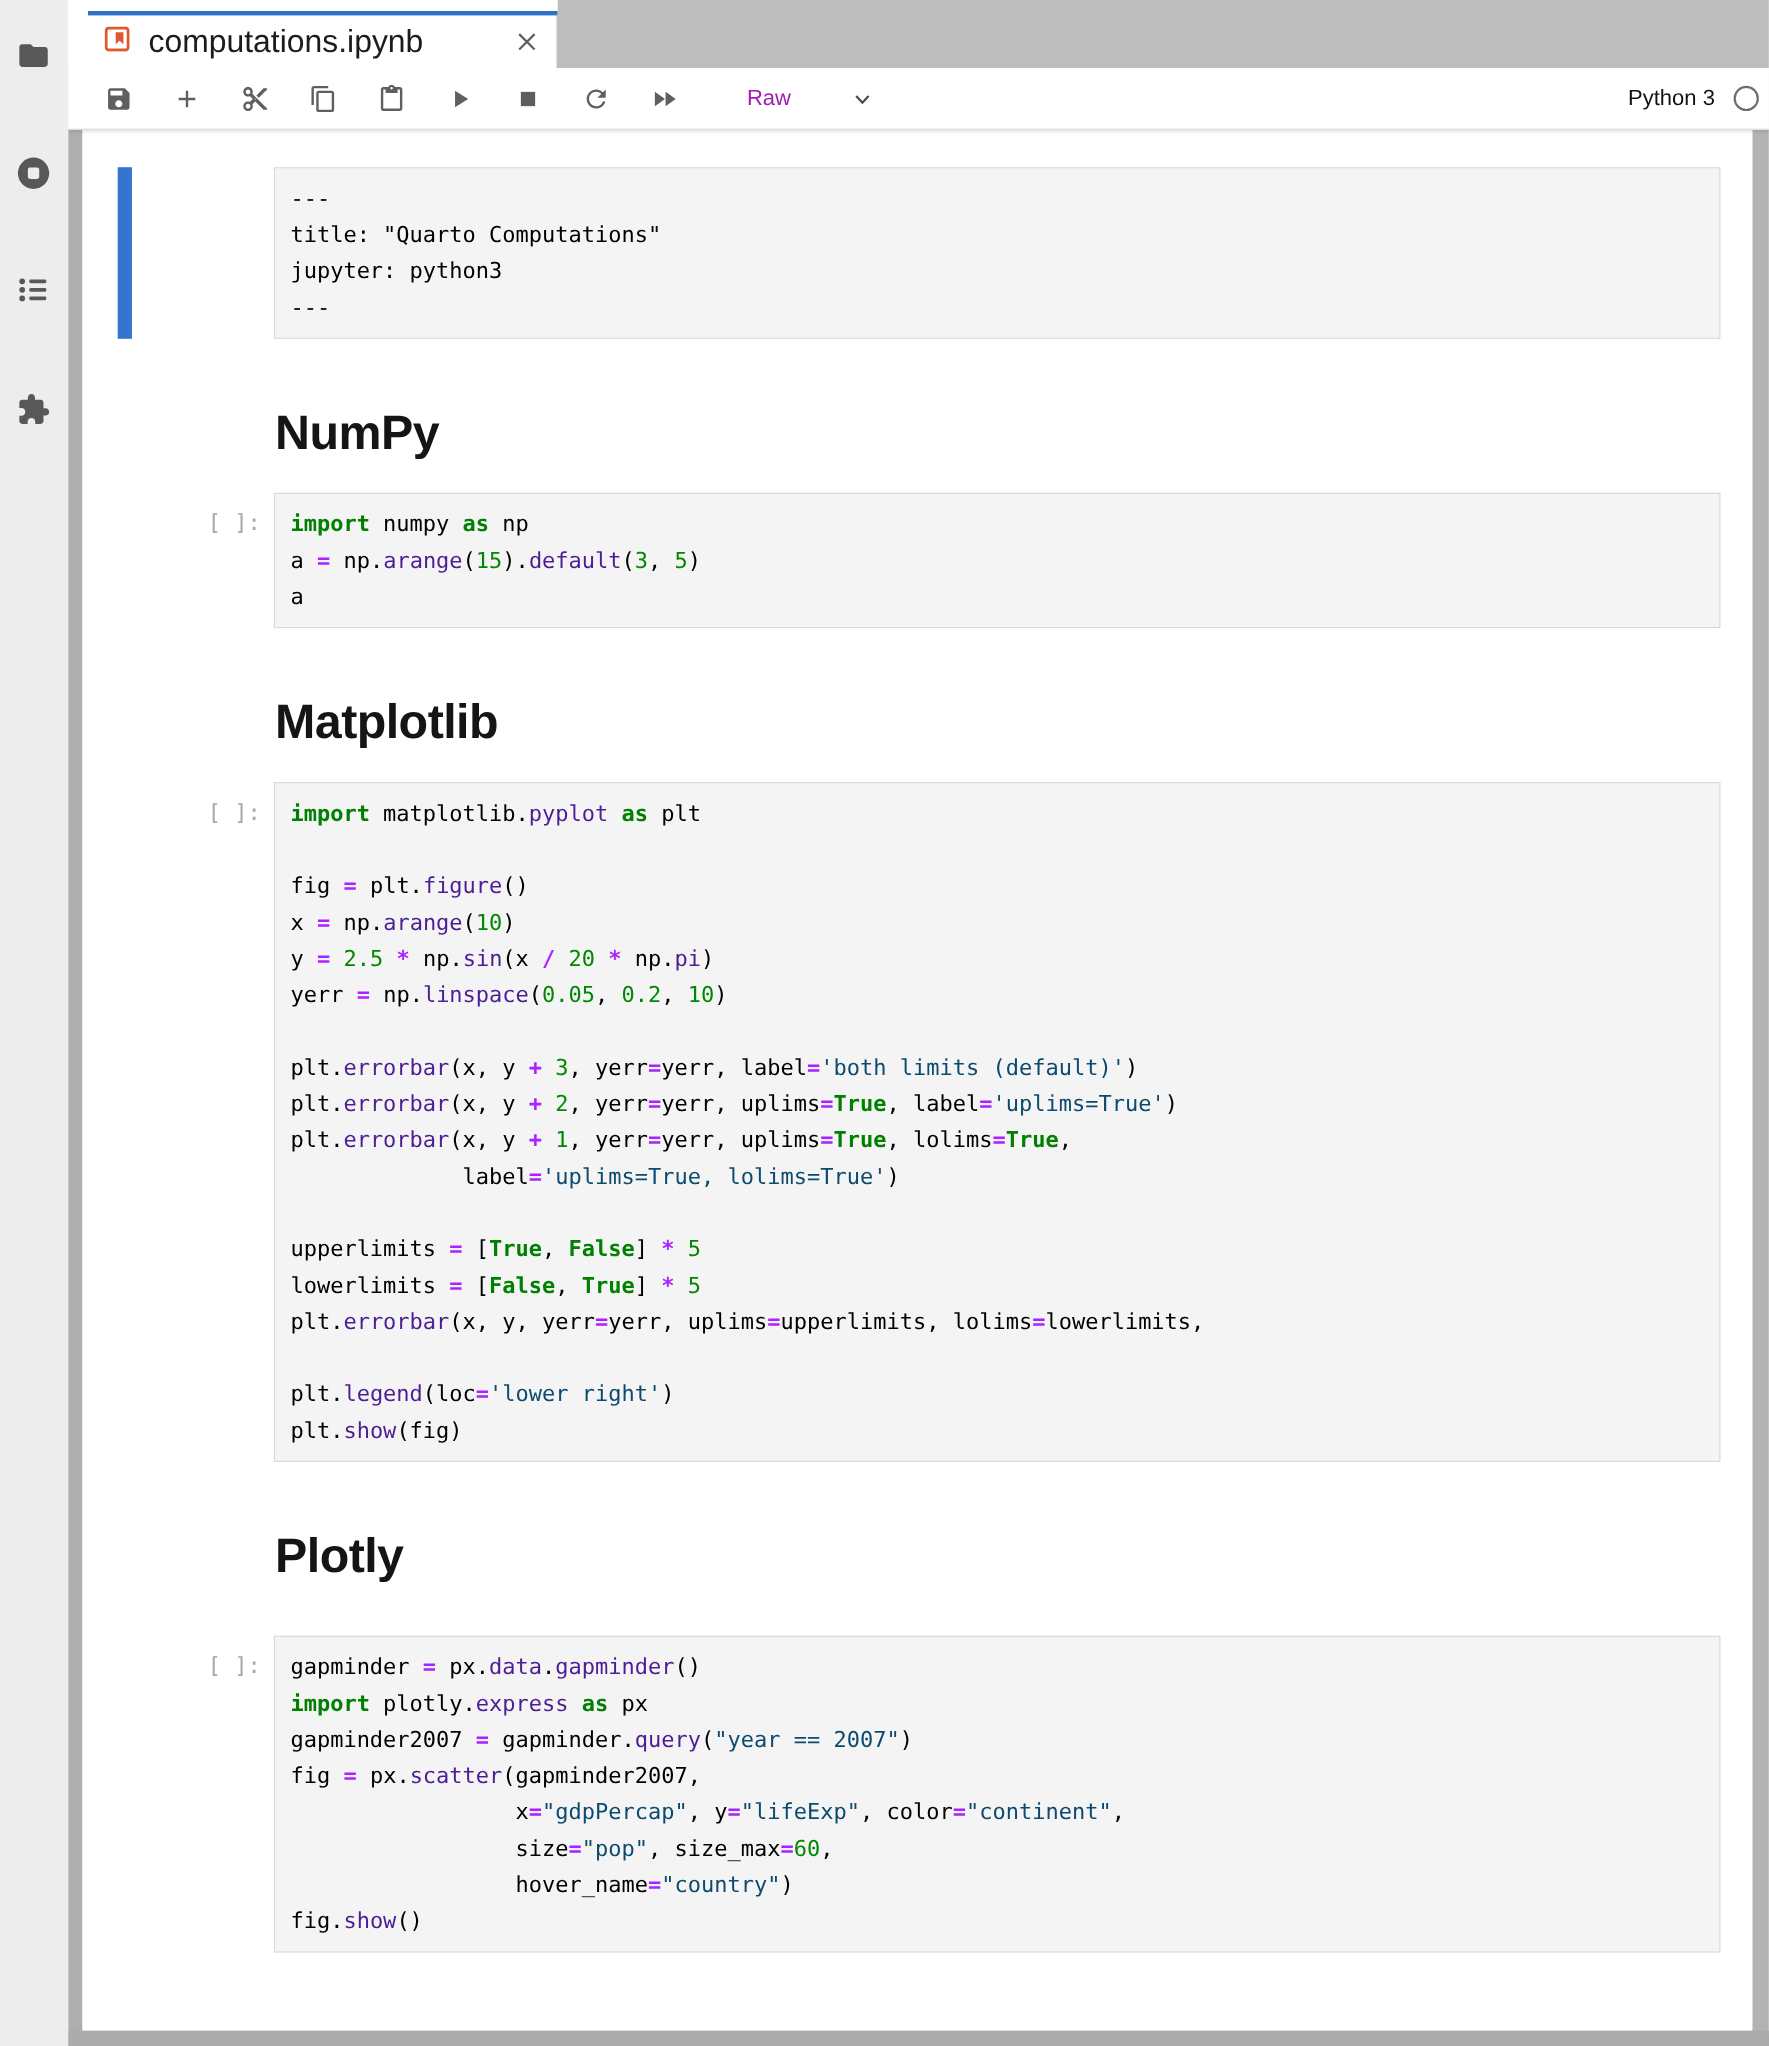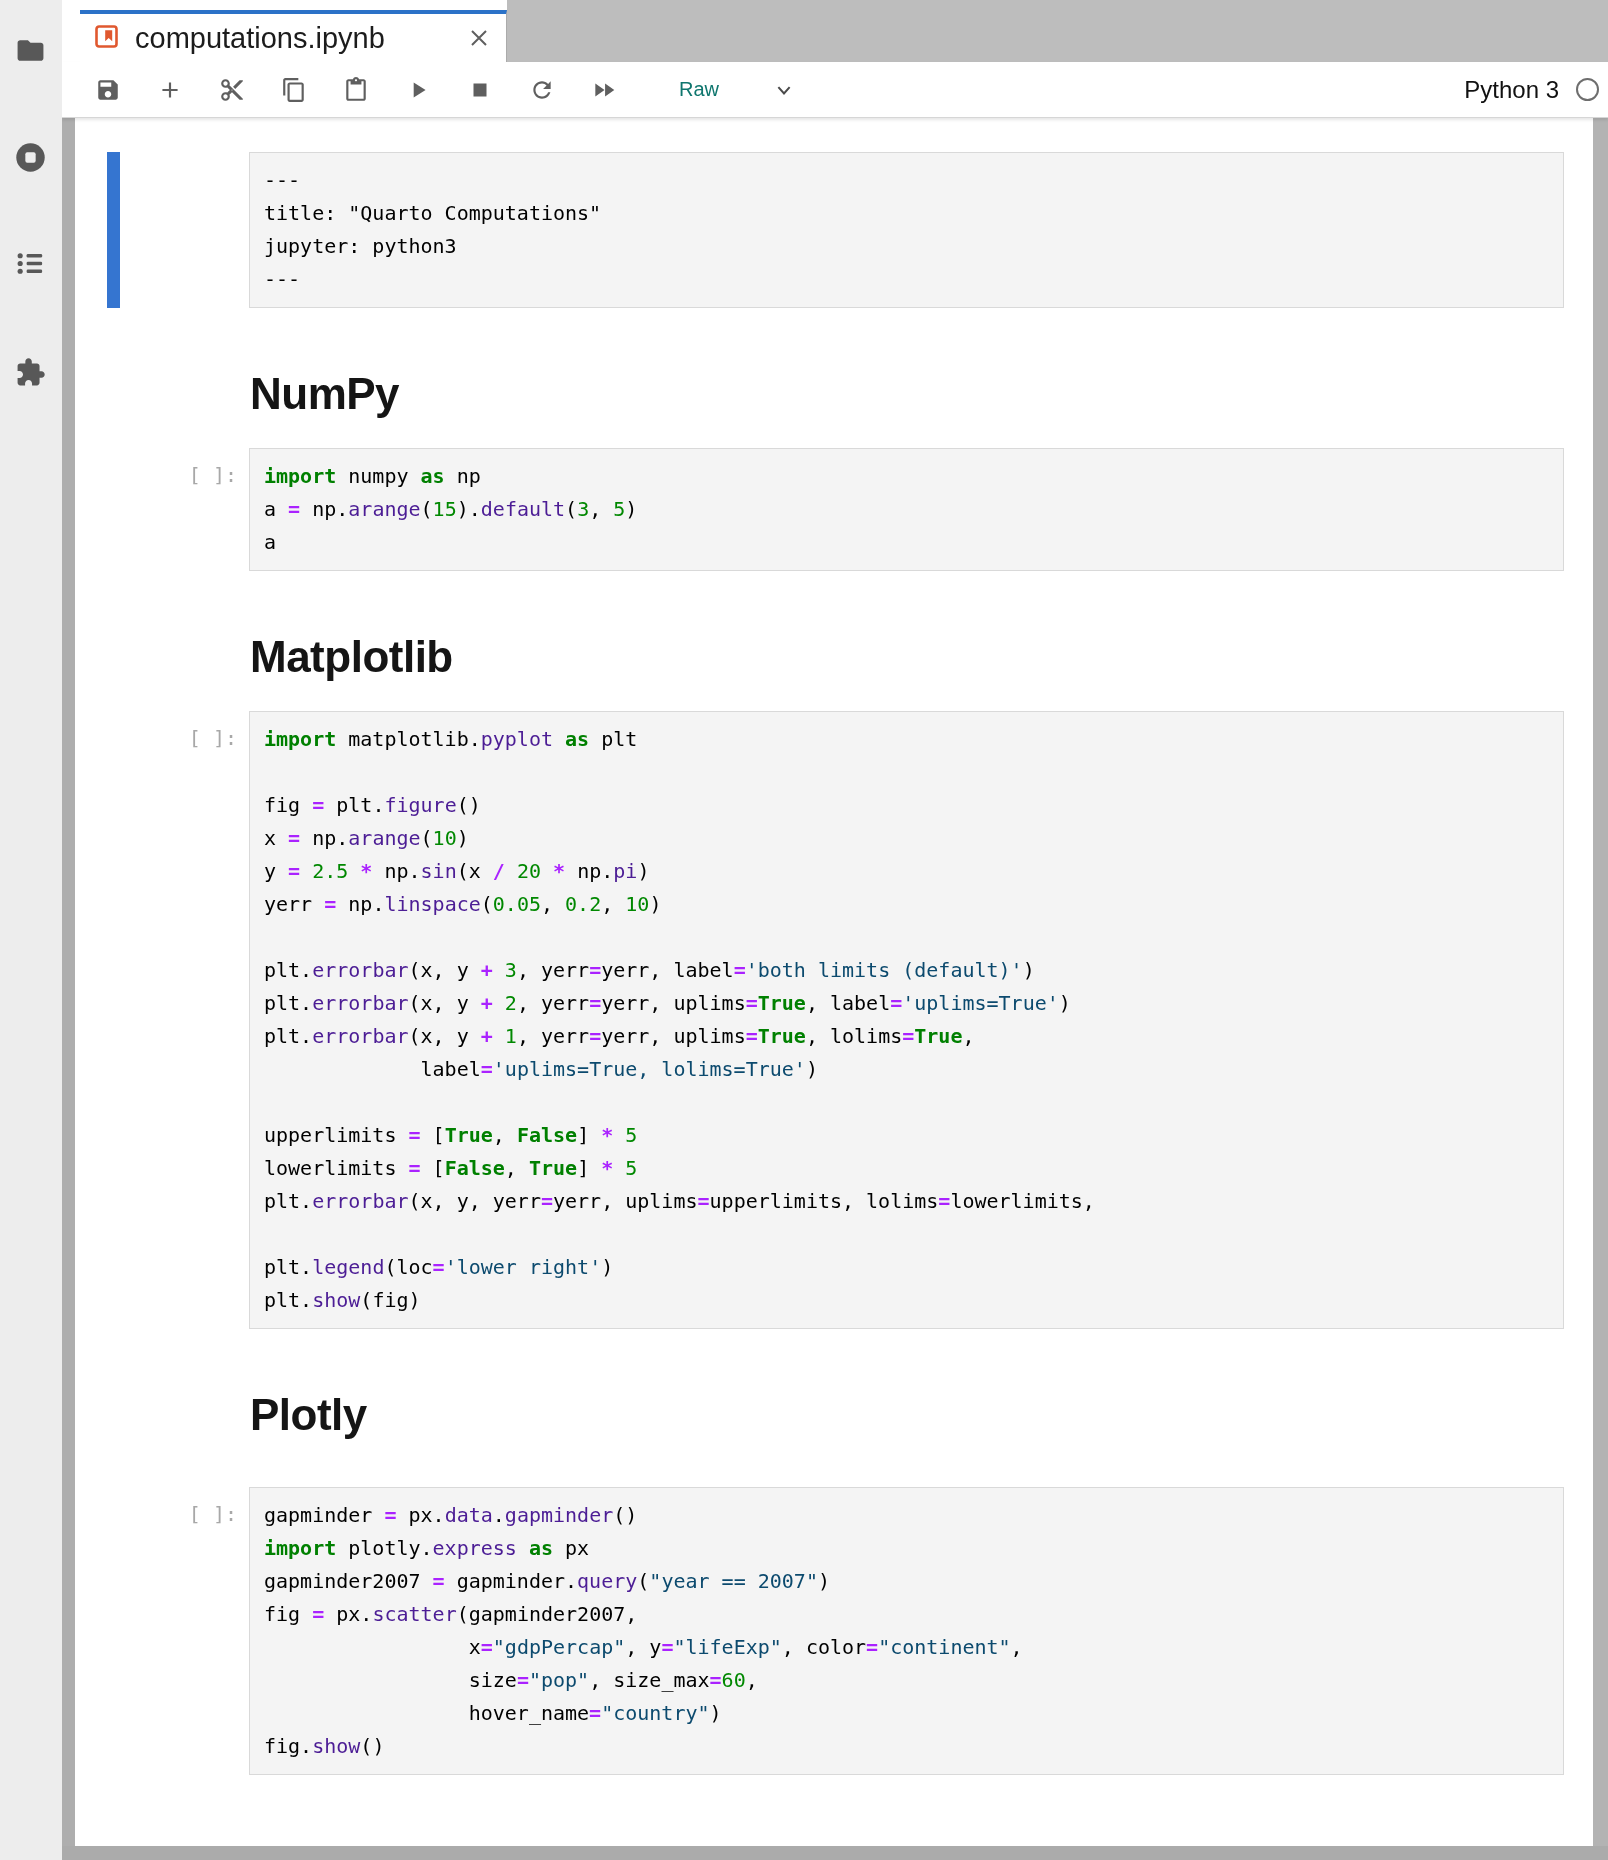--- a/index.html
+++ b/index.html
@@ -25,24 +25,24 @@
   .tab-title{font-size:29px;color:#1c1c1c;margin-left:17px;white-space:nowrap;}
   .tab-close{margin-left:auto;width:26px;height:26px;display:flex;align-items:center;justify-content:center;cursor:pointer;}
   
   #toolbar{
     position:absolute;left:62px;top:62px;width:1546px;height:56px;background:#fff;
     border-bottom:1px solid #d6d6d6;box-shadow:0 2px 3px rgba(0,0,0,.10);
     display:flex;align-items:center;box-sizing:border-box;padding:0 8px 0 33px;z-index:1;
   }
   .tb-btn{width:26px;height:26px;margin-right:36px;color:#5f5f5f;flex:none;cursor:pointer;}
   .tb-btn svg{width:100%;height:100%;display:block;}
-  .tb-celltype{font-size:20px;color:#0f766e;margin-left:26px;flex:none;cursor:pointer;}
+  .tb-celltype{font-size:20px;color:#a21caf;margin-left:26px;flex:none;cursor:pointer;}
   .tb-chevron{width:18px;height:18px;margin-left:56px;flex:none;cursor:pointer;}
   .tb-spacer{flex:1;}
-  .tb-kernel{font-size:24px;color:#111;margin-right:16px;flex:none;cursor:pointer;}
+  .tb-kernel{font-size:20px;color:#111;margin-right:16px;flex:none;cursor:pointer;}
   .tb-kstatus{width:25px;height:25px;flex:none;cursor:pointer;}
   
   #gutter-left{position:absolute;left:62px;top:118px;width:13px;height:1742px;background:#aeaeae;}
   #gutter-right{position:absolute;left:1593px;top:118px;width:15px;height:1742px;background:#b3b3b3;}
   #gutter-bottom{position:absolute;left:62px;top:1846px;width:1546px;height:14px;background:#ababab;z-index:2;}
   
   #notebook{position:absolute;left:75px;top:118px;width:1518px;height:1728px;background:#fff;overflow:hidden;}
   .md-heading{
     margin:62px 0 0 175px;font-family:"Liberation Sans",sans-serif;
     font-size:44px;line-height:48px;font-weight:700;color:#151515;letter-spacing:-.5px;

